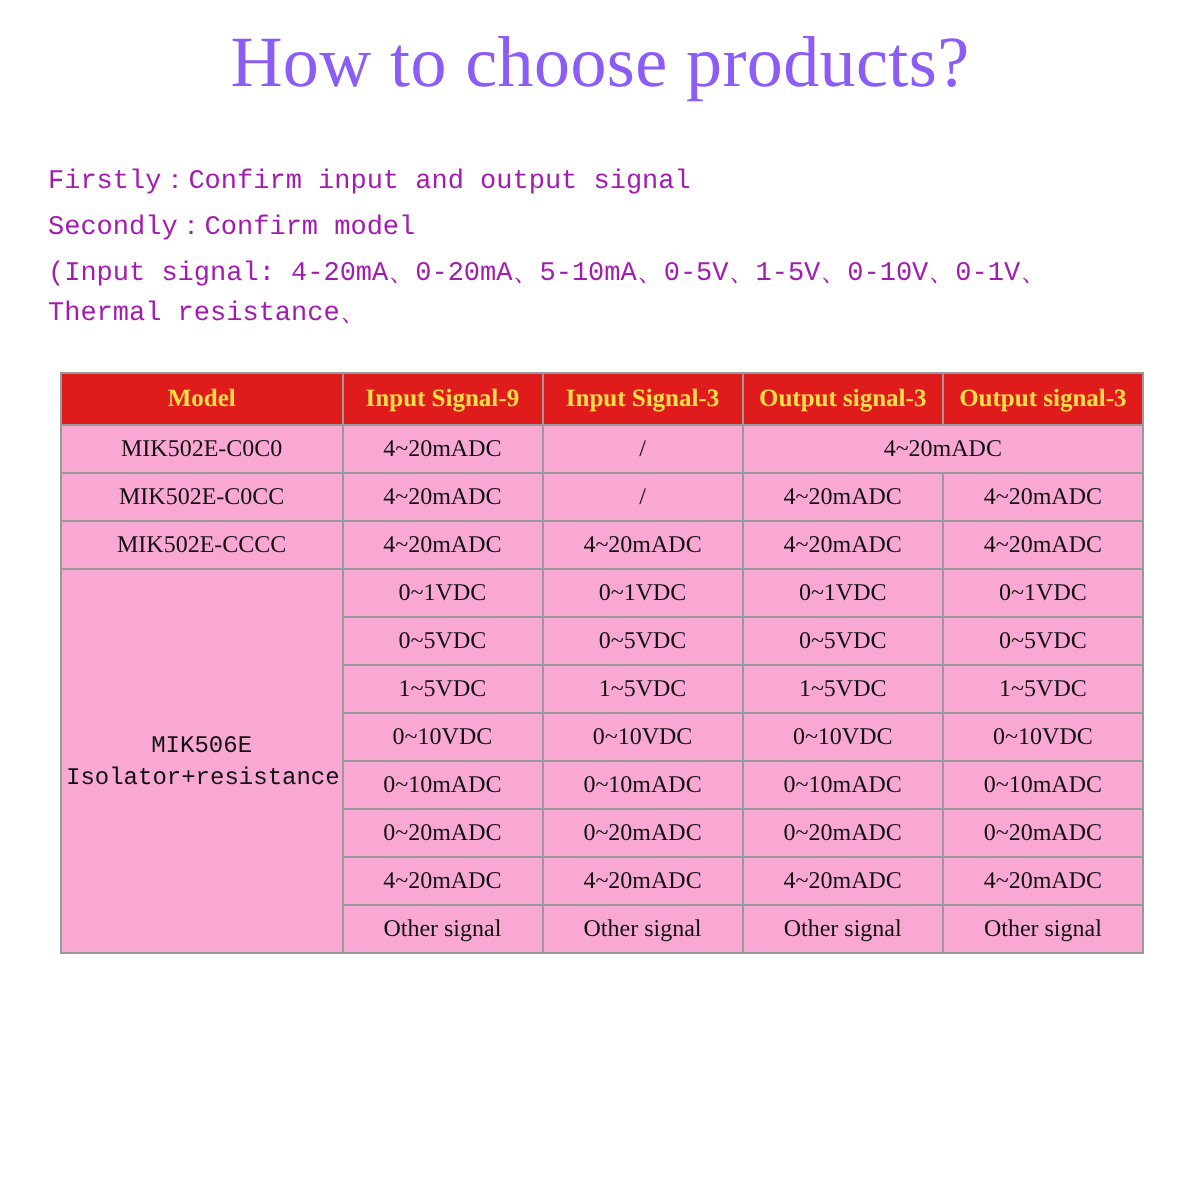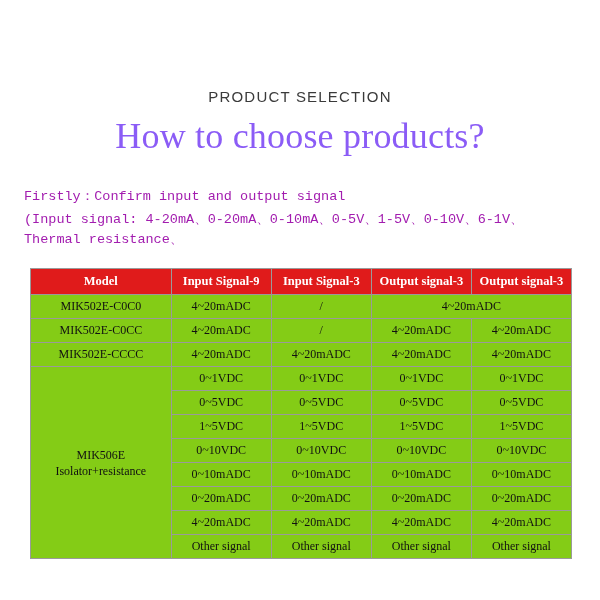--- a/index.html
+++ b/index.html
@@ -64,56 +64,57 @@
   table.sel {
     border-collapse: collapse;
     width: 100%;
     table-layout: fixed;
     font-family: "Liberation Serif", serif;
     font-size: 12px;
     color: #111111;
   }
   table.sel th {
     background: #e01b1b;
-    color: #ffffff;
+    color: #fde047;
     font-weight: 700;
     font-size: 12.5px;
     text-align: center;
     padding: 5px 2px;
     border: 1px solid #9a9a9a;
     border-bottom: 1px solid #9a9a9a;
   }
   table.sel td {
     text-align: center;
     padding: 3px 2px;
     border: 1px solid #9a9a9a;
     height: 17px;
     vertical-align: middle;
-    background: #84cc16;
+    background: #f9a8d4;
   }
   td.model-cell {
     font-size: 12px;
     line-height: 16px;
+    font-family: Liberation Mono, monospace;
   }
   .footer-space {
     height: 40px;
   }
 </style>
 </head>
 <body>
 
 <div class="page">
   <div class="content">
 
-    <div class="eyebrow">PRODUCT SELECTION</div>
     <div class="headline">How to choose products?</div>
 
     <div class="intro">
       <p>Firstly：Confirm input and output signal</p>
-      <p>(Input signal: 4-20mA、0-20mA、0-10mA、0-5V、1-5V、0-10V、6-1V、Thermal resistance、</p>
+      <p>Secondly：Confirm model</p>
+      <p>(Input signal: 4-20mA、0-20mA、5-10mA、0-5V、1-5V、0-10V、0-1V、Thermal resistance、</p>
     </div>
 
     <div class="table-wrap">
       <table class="sel">
         <colgroup>
           <col style="width:26%">
           <col style="width:18.5%">
           <col style="width:18.5%">
           <col style="width:18.5%">
           <col style="width:18.5%">

